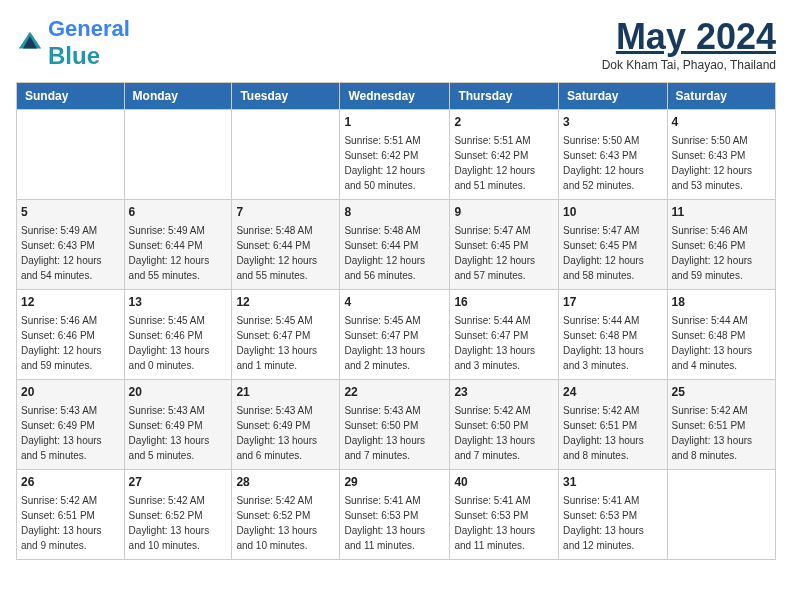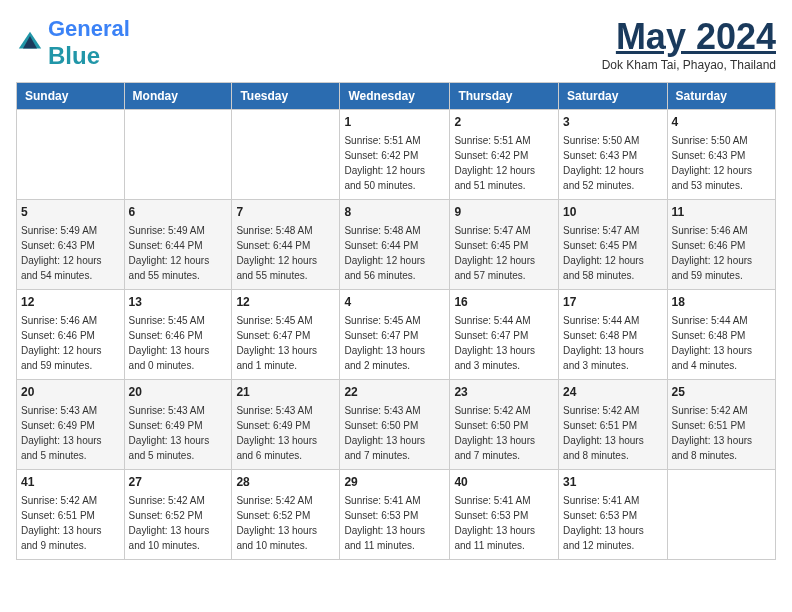--- a/index.html
+++ b/index.html
@@ -217,21 +217,21 @@
         <td><span class="day-num">24</span><span class="day-info" style="white-space: pre-line;">Sunrise: 5:42 AM
 Sunset: 6:51 PM
 Daylight: 13 hours
 and 8 minutes.</span></td>
         <td><span class="day-num">25</span><span class="day-info" style="white-space: pre-line;">Sunrise: 5:42 AM
 Sunset: 6:51 PM
 Daylight: 13 hours
 and 8 minutes.</span></td>
       </tr>
       <tr>
-        <td><span class="day-num">41</span><span class="day-info" style="white-space: pre-line;">Sunrise: 5:42 AM
+        <td><span class="day-num">26</span><span class="day-info" style="white-space: pre-line;">Sunrise: 5:42 AM
 Sunset: 6:51 PM
 Daylight: 13 hours
 and 9 minutes.</span></td>
         <td><span class="day-num">27</span><span class="day-info" style="white-space: pre-line;">Sunrise: 5:42 AM
 Sunset: 6:52 PM
 Daylight: 13 hours
 and 10 minutes.</span></td>
         <td><span class="day-num">28</span><span class="day-info" style="white-space: pre-line;">Sunrise: 5:42 AM
 Sunset: 6:52 PM
 Daylight: 13 hours

